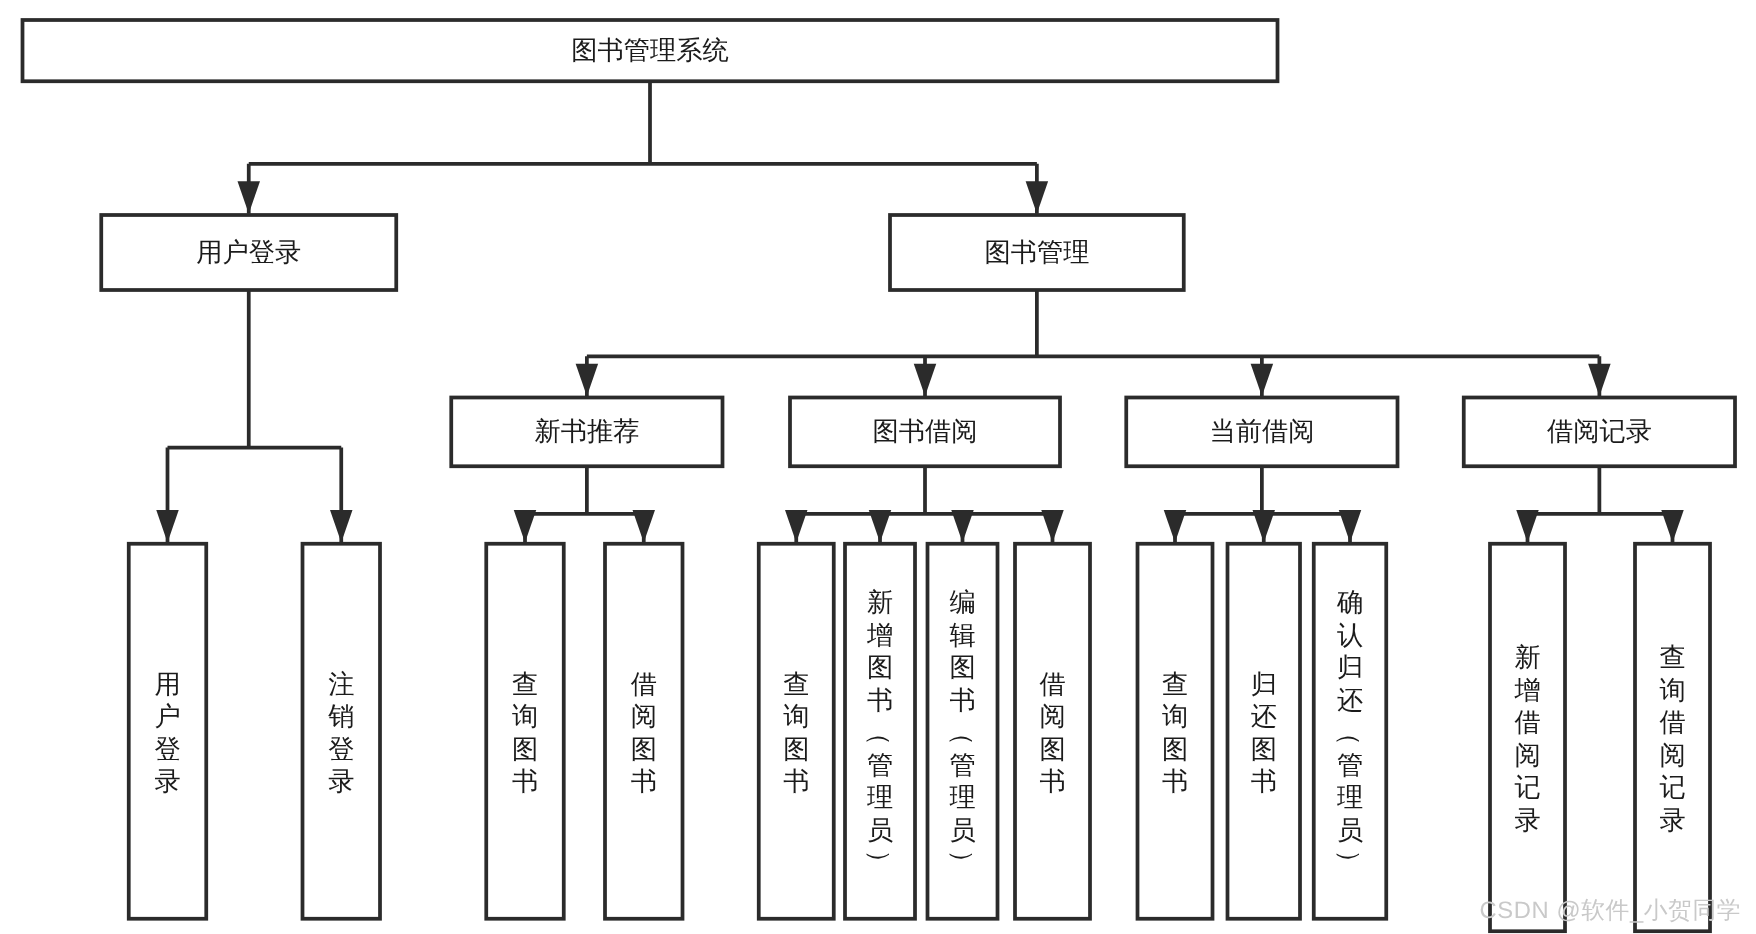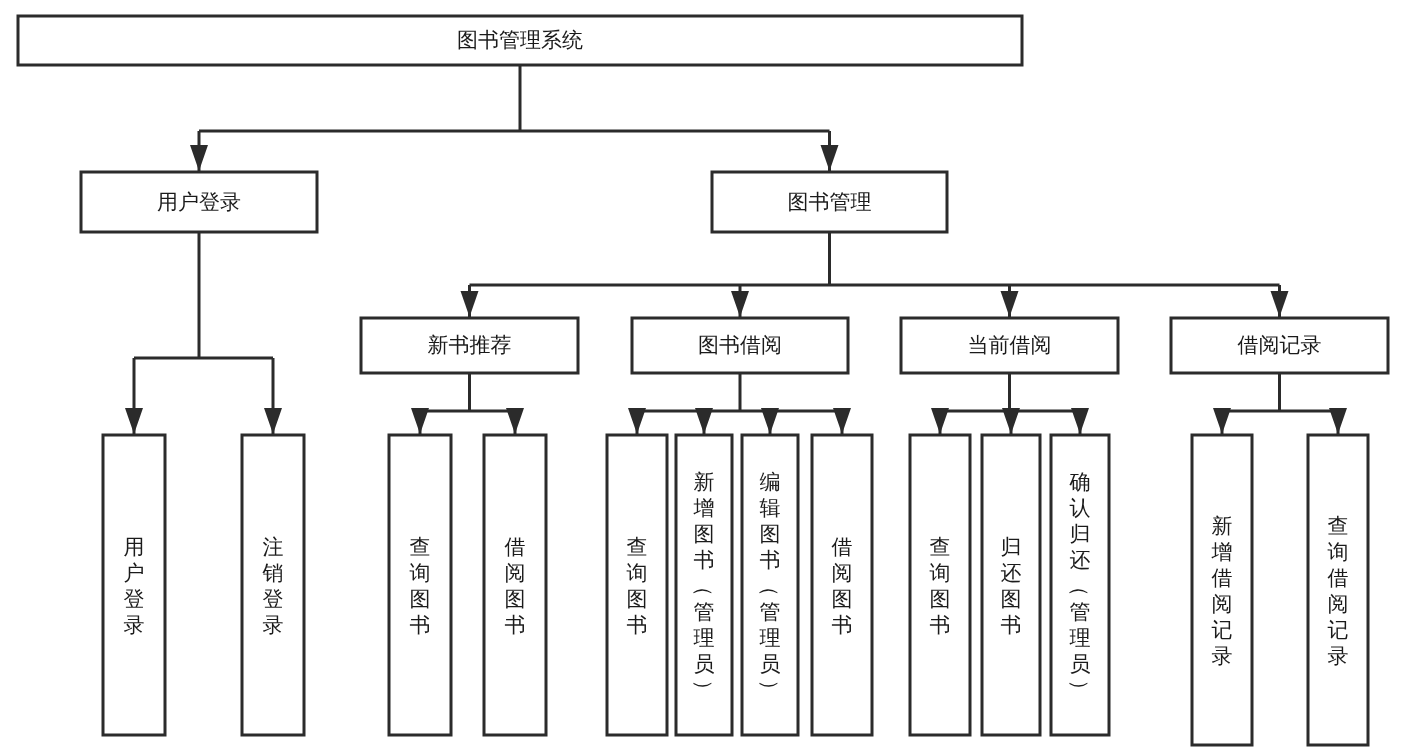--- a/index.html
+++ b/index.html
@@ -268,14 +268,15 @@
           <text x="1338" y="533" class="leaf-char">查</text>
           <text x="1338" y="559" class="leaf-char">询</text>
           <text x="1338" y="585" class="leaf-char">借</text>
           <text x="1338" y="611" class="leaf-char">阅</text>
           <text x="1338" y="637" class="leaf-char">记</text>
           <text x="1338" y="663" class="leaf-char">录</text>
         </g>
       </g>
   </svg>
 
+  <div class="watermark">CSDN @软件_小贺同学</div>
 
 </div>
 
 </body></html>

